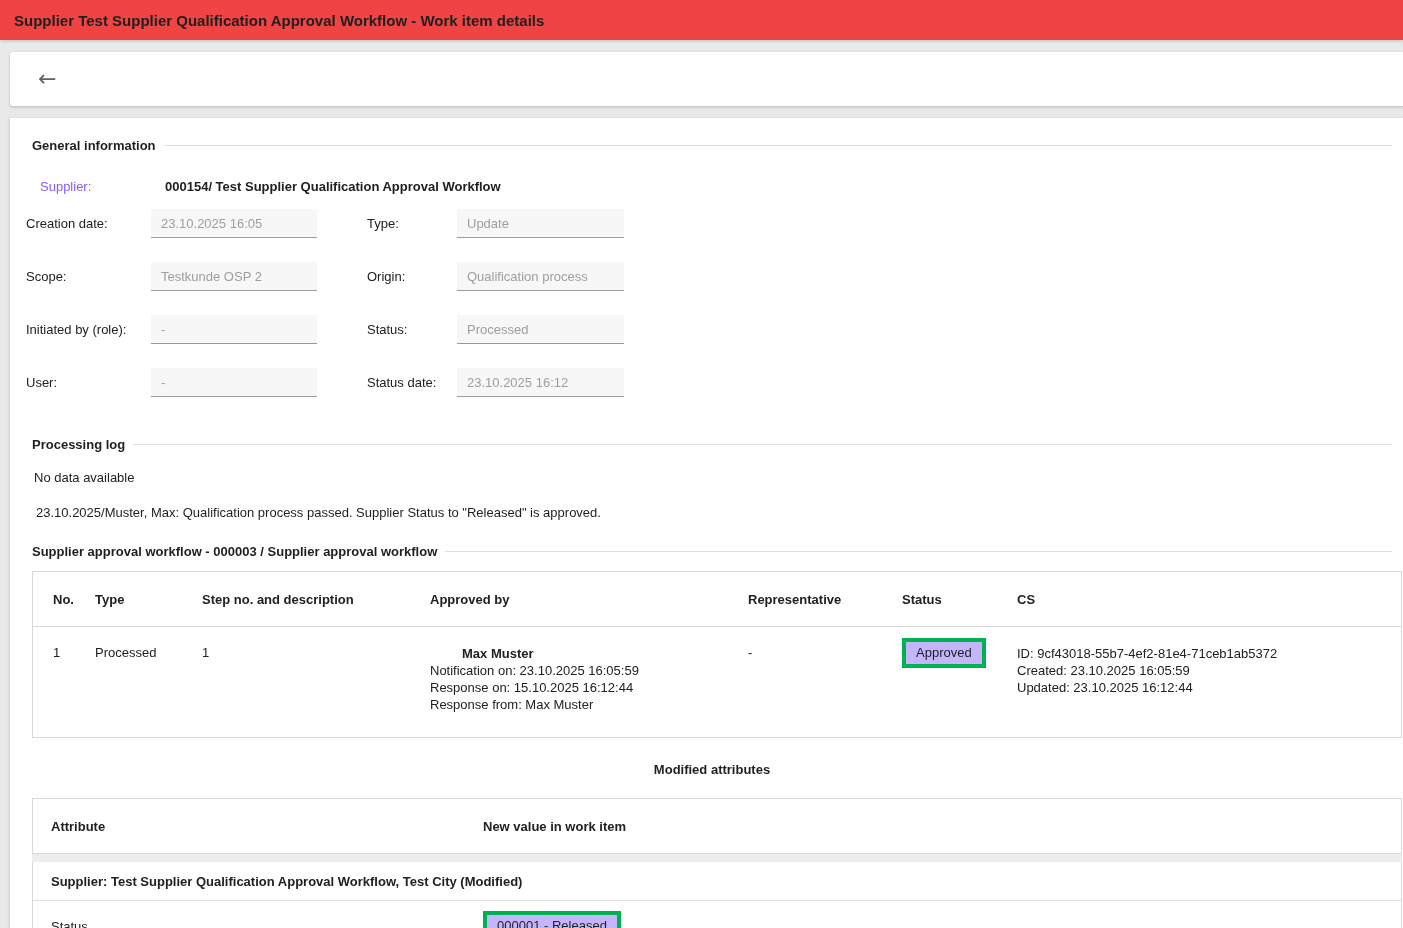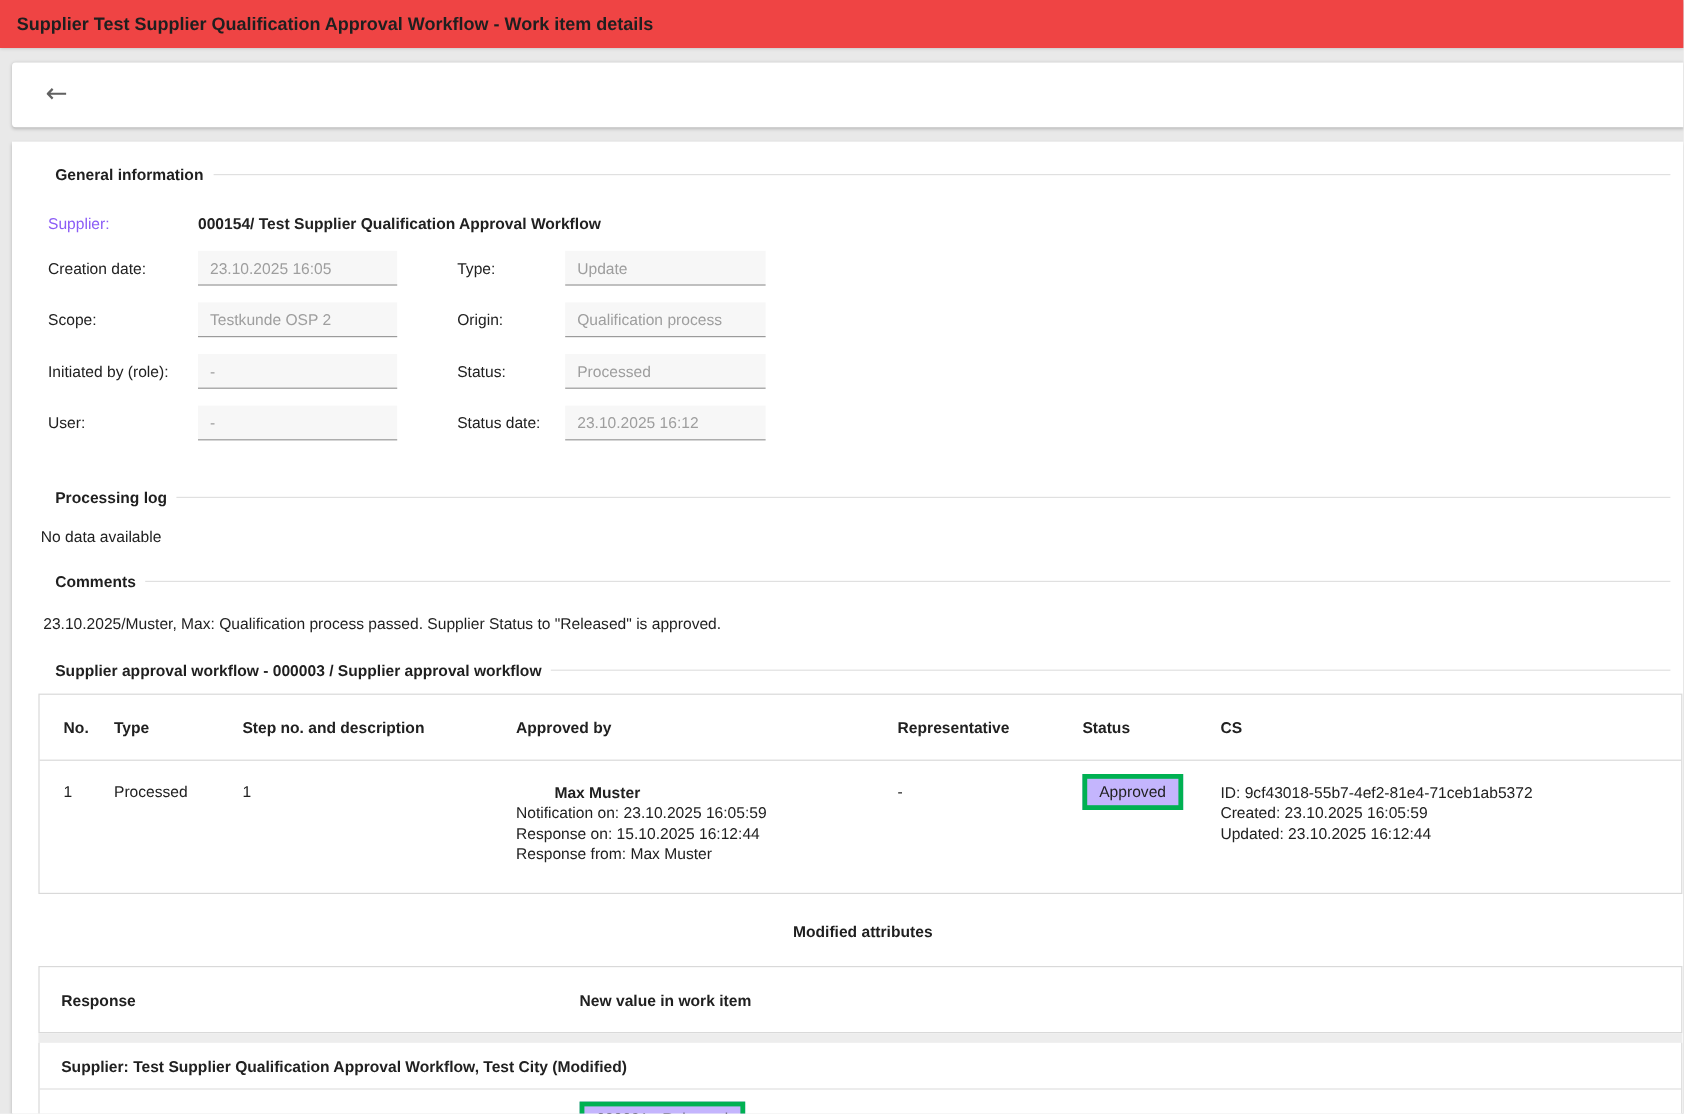--- a/index.html
+++ b/index.html
@@ -45,37 +45,37 @@
     margin: 12px 0 0 10px;
     min-height: 800px;
     padding: 20px 11px 12px 11px;
     box-shadow: 0 1px 3px rgba(0,0,0,0.22);
     position: relative; z-index: 1;
   }
 
   
   .section-header {
     display: flex; align-items: center; gap: 8px;
-    margin-left: 25px;
+    margin-left: 11px;
   }
   .section-header .sh-title { font-weight: bold; font-size: 13px; color: #1f1f1f; white-space: nowrap; }
   .section-header .sh-line { flex: 1; border-top: 1px solid #e0e0e0; height: 0; }
 
   
   .supplier-row {
     display: flex; margin: 26px 0 0 19px; align-items: baseline;
   }
   .supplier-row .lbl { width: 125px; color: #8b5cf6; }
   .supplier-row .val { font-weight: bold; }
 
   .fields-grid {
-    margin: 15px 0 0 19px;
+    margin: 15px 0 0 5px;
     display: grid;
     grid-template-columns: 125px 166px 50px 90px 167px;
-    row-gap: 14px;
+    row-gap: 24px;
     align-items: center;
   }
   .field-label { color: #212121; }
   .field-box {
     background: #f7f7f7;
     border: none;
     border-bottom: 1px solid #9b9b9b;
     height: 29px;
     width: 100%;
     padding: 0 10px;
@@ -197,24 +197,20 @@
     <span class="field-label">Status date:</span>
     <input class="field-box" disabled="" value="23.10.2025 16:12" style="">
   </div>
 
   <div class="section-header" style="margin-top:40px;">
     <span class="sh-title">Processing log</span>
     <span class="sh-line"></span>
   </div>
   <div class="plain-text">No data available</div>
 
-  <div class="section-header" style="margin-top:22px;">
-    <span class="sh-title">Comments</span>
-    <span class="sh-line"></span>
-  </div>
   <div class="comment-text">23.10.2025/Muster, Max: Qualification process passed. Supplier Status to "Released" is approved.</div>
 
   <div class="section-header" style="margin-top:24px;">
     <span class="sh-title">Supplier approval workflow - 000003 / Supplier approval workflow</span>
     <span class="sh-line"></span>
   </div>
 
   <div class="wf-table">
     <div class="wf-head">
       <span class="wf-c1">No.</span>
@@ -246,21 +242,21 @@
       </span>
     </div>
   </div>
 
   <div class="section-header" style="margin-top:24px;flex-direction:column;">
     <span class="sh-title">Modified attributes</span>
     <span class="sh-line"></span>
   </div>
 
   <div class="attr-head-box">
-    <span class="attr-c1">Response</span>
+    <span class="attr-c1">Attribute</span>
     <span class="attr-c2">New value in work item</span>
   </div>
   <div class="attr-gap"></div>
   <div class="attr-group-box">
     <div class="attr-group-header">Supplier: Test Supplier Qualification Approval Workflow, Test City (Modified)</div>
     <div class="attr-row">
       <span class="attr-c1">Status</span>
       <span class="attr-c2">
         <span class="badge-green" style="margin-top:0;">000001 - Released</span>
       </span>

